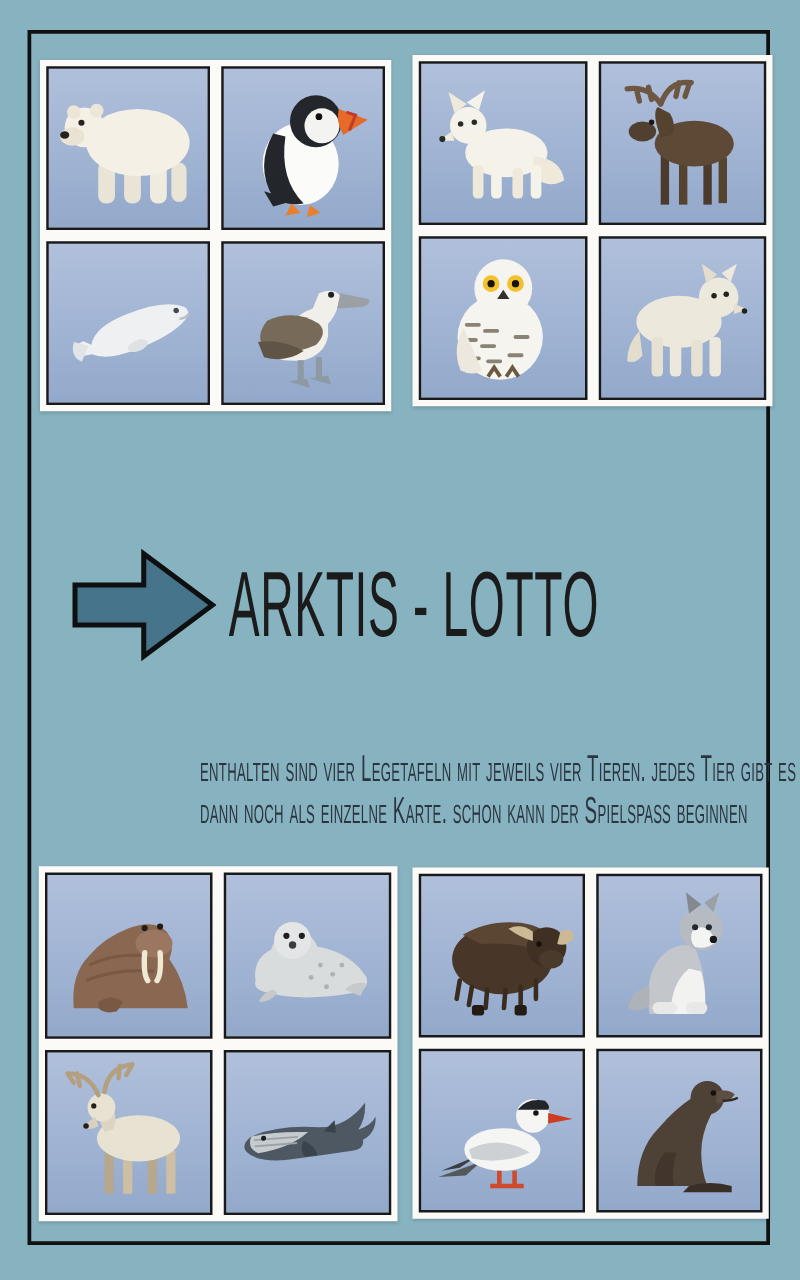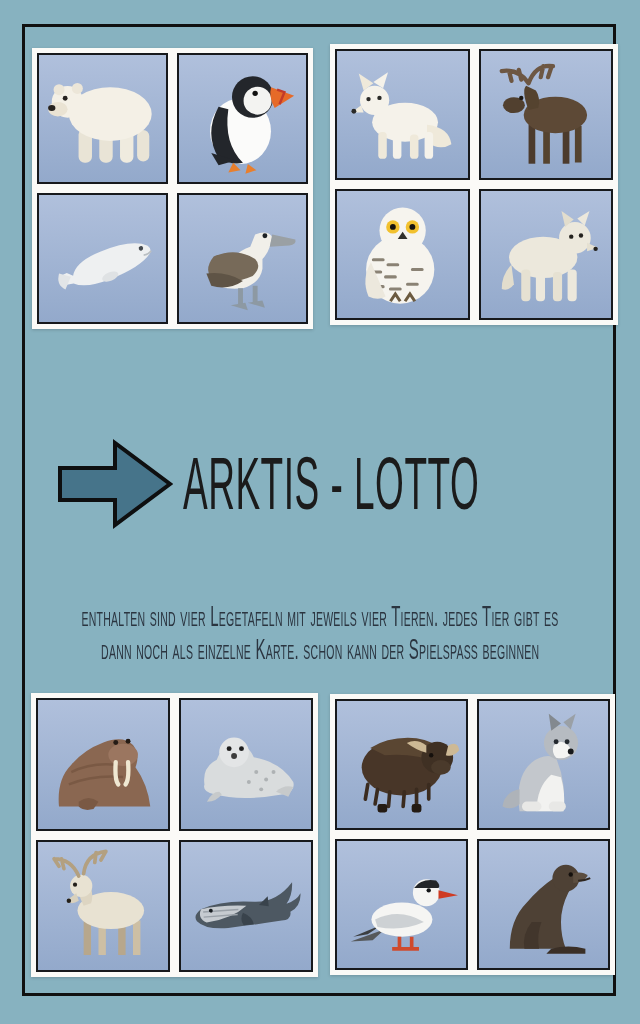--- a/index.html
+++ b/index.html
@@ -42,21 +42,21 @@
   .arrow-wrap svg { width:116px; height:92px; display:block; }
   .title {
     margin:0 0 0 10px; font-weight:400; font-size:74px; line-height:92px;
     color:var(--title-color,#1b1b1b); text-transform:uppercase;
     letter-spacing:1px; white-space:nowrap;
     transform:scaleX(0.5); transform-origin:left center;
   }
 
   .desc {
     position:absolute; left:0; top:599px; width:640px; margin:0;
-    display:flex; flex-direction:column; align-items:center;
+    display:flex; flex-direction:column; 
     color:var(--desc-color,#2b3540);
   }
   .desc-line {
     display:block; white-space:nowrap; font-size:30px; line-height:33px;
     font-variant:small-caps; letter-spacing:0.5px;
     transform:scaleX(0.5); transform-origin:center;
   }
 </style>
 </head>
 <body>

